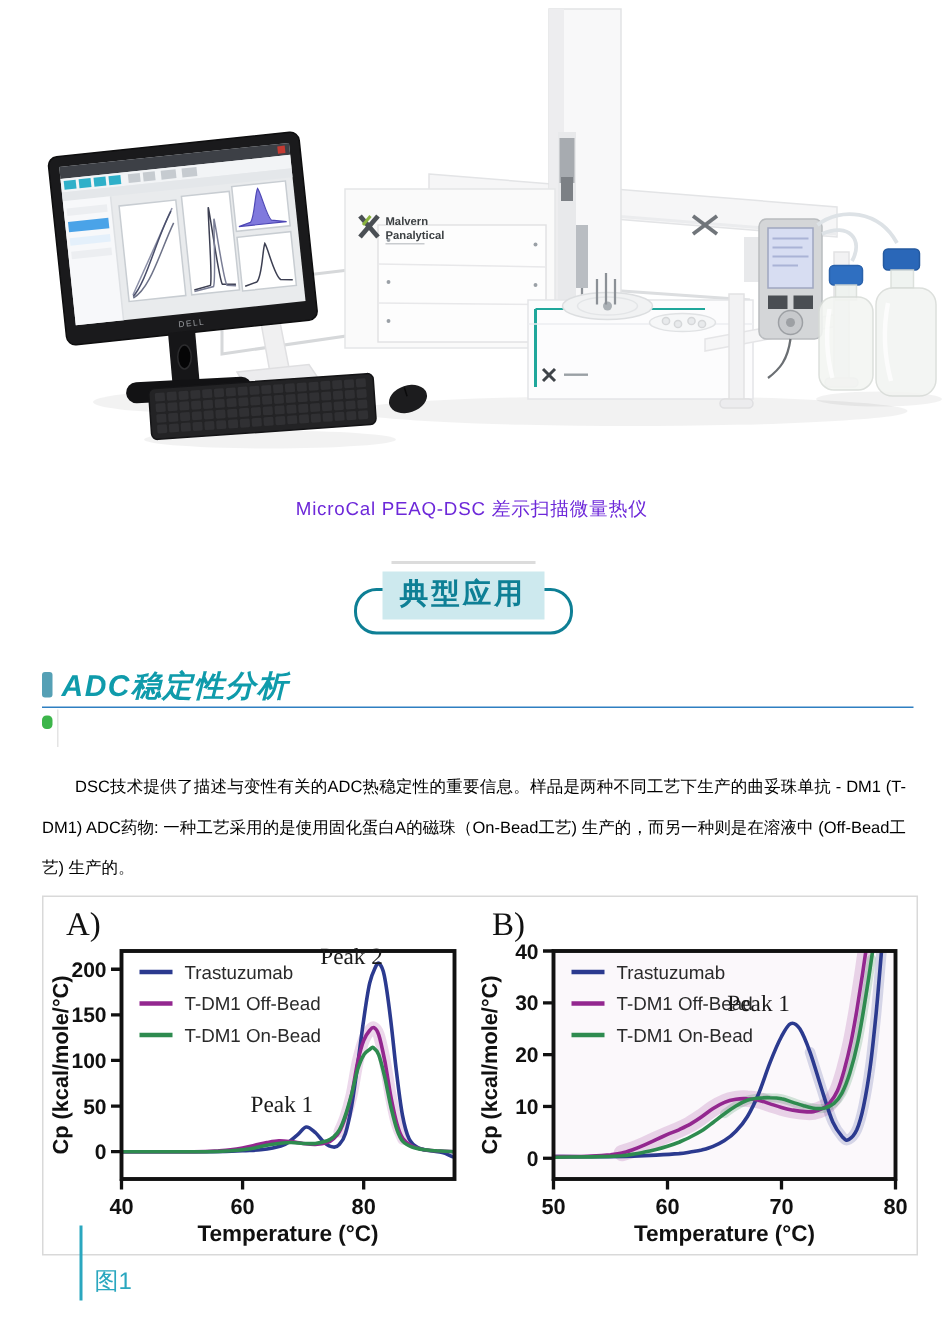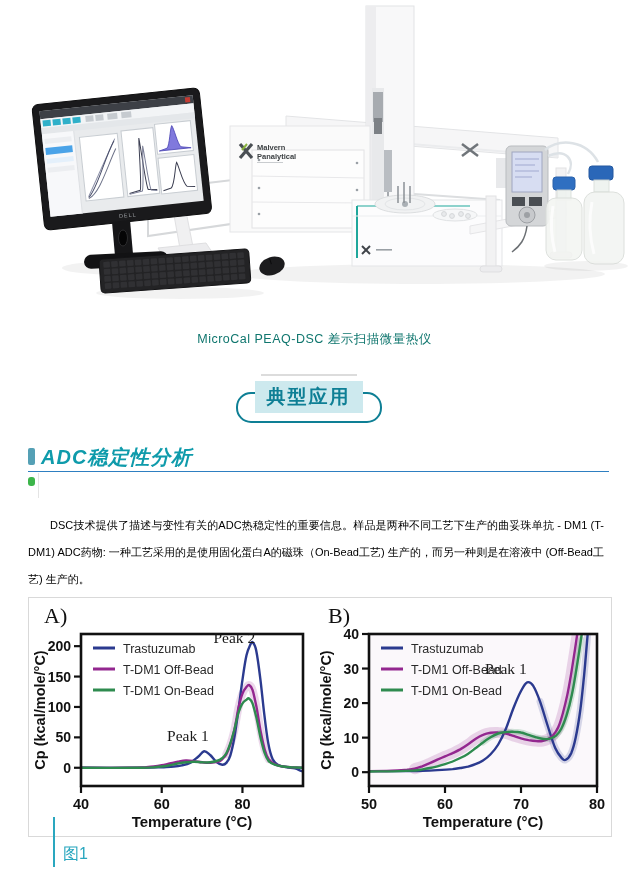--- a/index.html
+++ b/index.html
@@ -2,21 +2,21 @@
 <html><head>
 <meta charset="utf-8">
 <style>
   html,body{margin:0;padding:0;background:#fff;}
   .page{position:relative;width:629px;height:881px;margin:0 auto;background:#fff;
         font-family:"Liberation Sans",sans-serif;overflow:hidden;}
   
   .photo{position:absolute;left:0;top:0;width:629px;height:326px;}
   
   .caption{position:absolute;top:331px;left:0;right:0;text-align:center;
-           font-size:12.5px;color:#0f766e;letter-spacing:.5px;}
+           font-size:12.5px;color:#6d28d9;letter-spacing:.5px;}
   
   .badge-wrap{position:absolute;top:372px;left:0;right:12px;height:54px;}
   .badge-topline{position:absolute;left:50%;transform:translateX(-50%);top:2px;width:96px;height:2px;background:#dcdcdc;}
   .badge-pill{position:absolute;left:50%;transform:translateX(-50%);top:20px;width:142px;height:27px;
               border:2px solid #0e7f95;border-radius:15px;}
   .badge-label{position:absolute;left:50%;transform:translateX(-50%);top:9px;background:#cde9ee;color:#0e7f95;
                font-weight:bold;font-size:19px;line-height:1;padding:6px 12px 7px;letter-spacing:2px;white-space:nowrap;}
   
   .section-head{position:absolute;top:444px;left:28px;right:20px;height:56px;font-style:italic;}
   .head-bar{position:absolute;left:0;top:4px;width:7px;height:17px;background:#55a0b5;border-radius:2px;}

